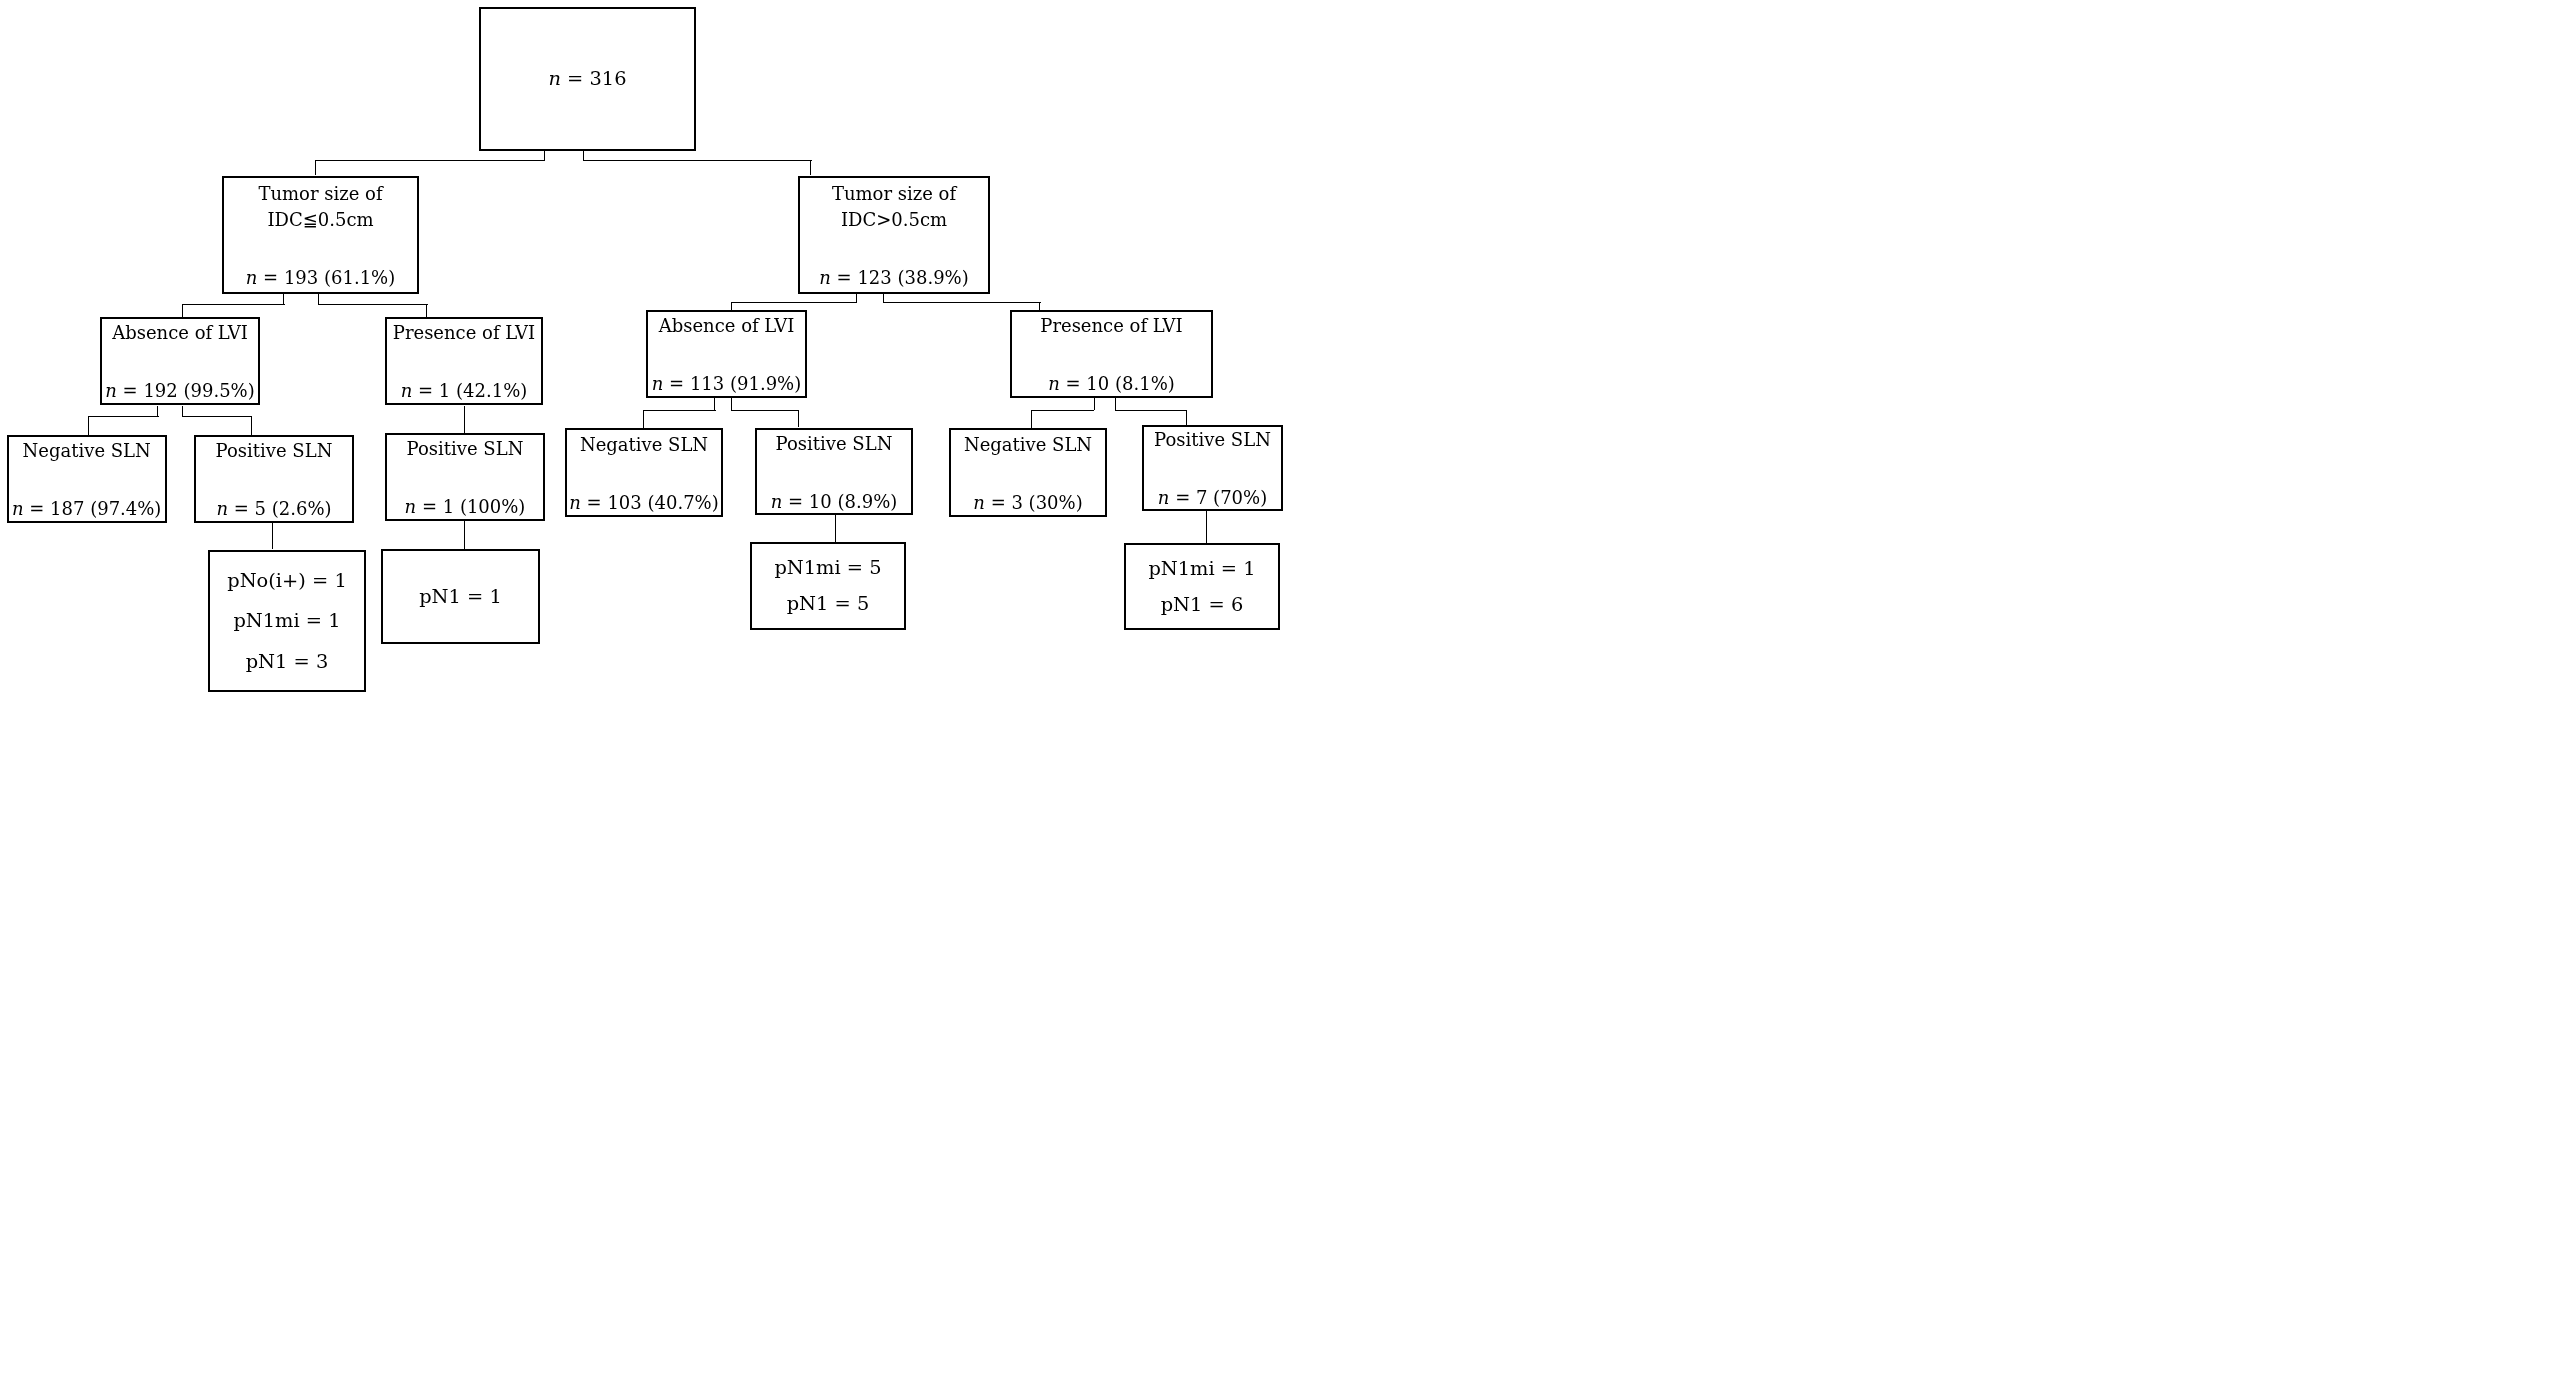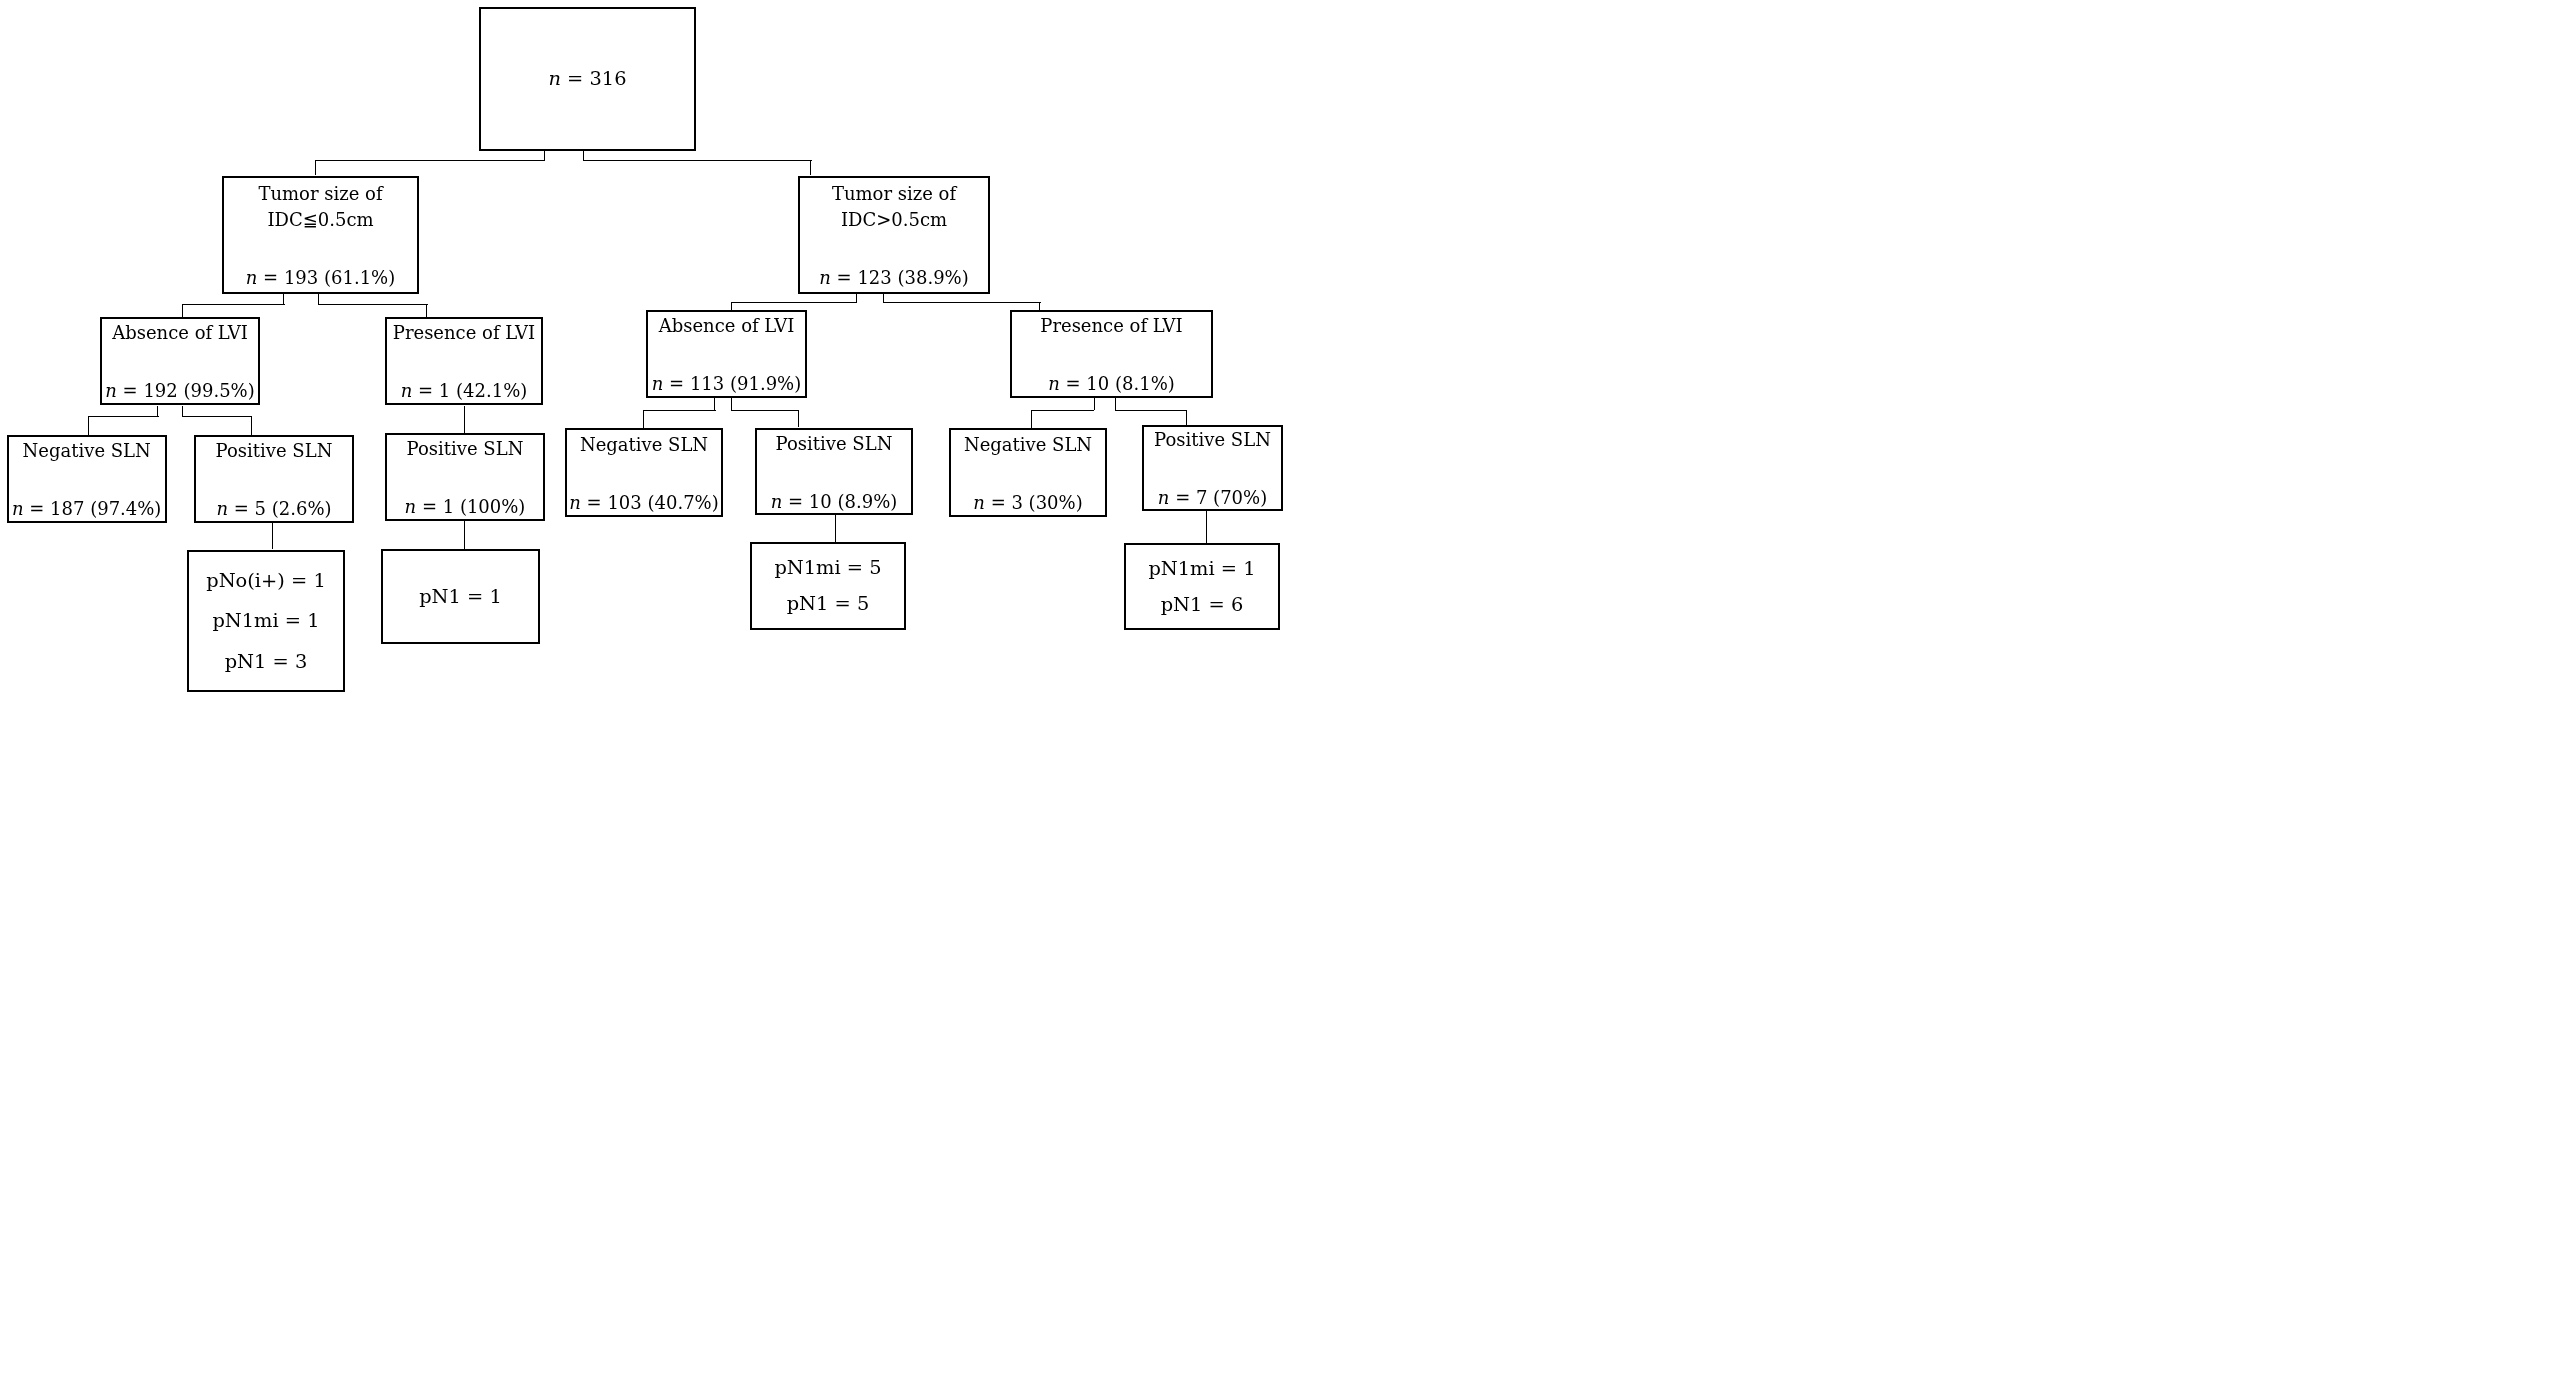--- a/index.html
+++ b/index.html
@@ -130,21 +130,21 @@
     <div class="stat">n = 3 (30%)</div>
   </div>
 
   <div class="box" style="left:1142px;top:425px;width:141px;height:86px">
     <div class="label">
       <span>Positive SLN</span>
     </div>
     <div class="stat">n = 7 (70%)</div>
   </div>
 
-  <div class="box leaf" style="left:187px;top:550px;width:158px;height:142px">
+  <div class="box leaf" style="left:208px;top:550px;width:158px;height:142px">
     <div class="leaf-line">pNo(i+) = 1</div>
     <div class="leaf-line">pN1mi = 1</div>
     <div class="leaf-line">pN1 = 3</div>
   </div>
 
   <div class="box leaf" style="left:381px;top:549px;width:159px;height:95px">
     <div class="leaf-line">pN1 = 1</div>
   </div>
 
   <div class="box leaf" style="left:750px;top:542px;width:156px;height:88px">

